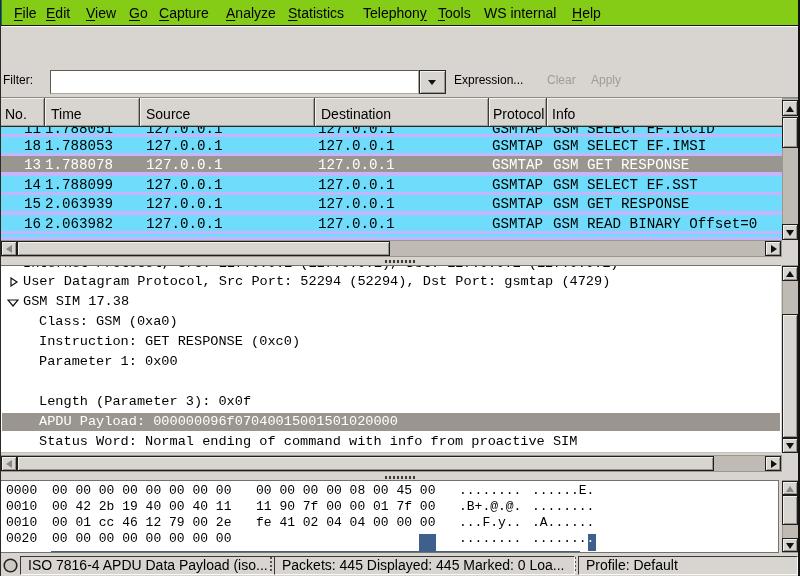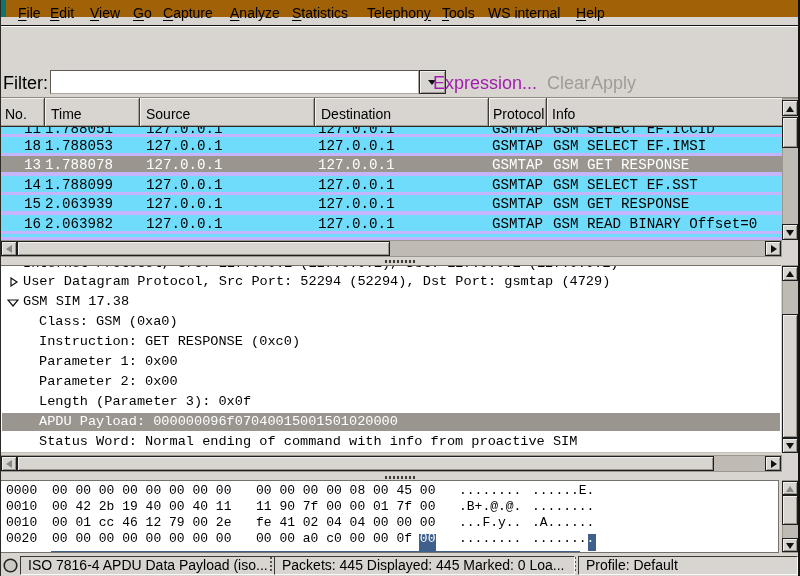--- a/index.html
+++ b/index.html
@@ -1,33 +1,33 @@
 <!DOCTYPE html>
 <html><head><meta charset="utf-8">
 <style>
 html,body{margin:0;padding:0;}
 #win{position:relative;width:800px;height:576px;background:#d8d5d0;overflow:hidden;
  font-family:"Liberation Sans",sans-serif;color:#000;}
 .abs{position:absolute;}
 .mono{font-family:"Liberation Mono",monospace;white-space:pre;}
 
-#menubar{left:0;top:0;width:800px;height:17px;background:#a16207;border-left:6px solid #0f766e;box-sizing:border-box;}
+#menubar{left:0;top:0;width:800px;height:25px;background:#84cc16;border-left:2px solid #0f766e;box-sizing:border-box;}
 #menubar .mi{position:absolute;top:5px;font-size:14px;}
 #menubar .mi u{text-decoration:underline;text-underline-offset:2px;}
 #mline1{left:0;top:25px;width:800px;height:1px;background:#141414;}
 #mline2{left:0;top:26px;width:800px;height:1px;background:#fdfdfc;}
 
 #toolbar{left:0;top:27px;width:800px;height:35px;background:#d8d5d0;border-left:1px solid #1c1c1c;box-sizing:border-box;margin-top:45px;}
 .tsep{position:absolute;top:5px;width:2px;height:24px;background:#aaa69f;border-right:1px solid #eeece8;}
 .ticon{position:absolute;top:6px;width:24px;height:24px;}
 
 #filterbar{left:0;top:62px;width:800px;height:36px;background:#d8d5d0;border-left:1px solid #1c1c1c;box-sizing:border-box;}
 #fentry{position:absolute;left:49px;top:8px;width:369px;height:24px;background:#fff;border:1px solid #5e5a54;border-bottom-color:#aca89f;border-right-color:#aca89f;box-sizing:border-box;}
 #fbtn{position:absolute;left:418px;top:8px;width:27px;height:24px;background:#d8d5d0;border:1px solid #2a2a2a;box-sizing:border-box;box-shadow:inset 1px 1px 0 #f2f0ec, inset -1px -1px 0 #9b978f;}
-.ftext{position:absolute;top:11px;font-size:18px;}
+.ftext{position:absolute;top:11px;font-size:12px;}
 
 #plheader{left:0;top:98px;width:800px;height:29px;background:#d8d5d0;}
 .hcell{position:absolute;top:0;height:28px;background:#d8d5d0;border-right:1px solid #3f3d39;box-shadow:inset 1px 1px 0 #f4f2ee, inset -1px -1px 0 #a19d95;box-sizing:border-box;}
 .hlabel{position:absolute;top:7.5px;font-size:14px;}
 #plhline{left:0;top:126px;width:782px;height:1px;background:#2c2a27;}
 
 #plbody{left:0;top:127px;width:782px;height:113px;background:#c4b5fd;overflow:hidden;}
 .prow{position:absolute;left:0;width:782px;height:16px;background:#6edcfa;font-size:14.2px;line-height:18px;}
 .prow span{position:absolute;top:0;}
 
@@ -249,21 +249,21 @@
 <div class="arr" style="left:776px;top:15px;border-left:5px solid transparent;border-right:5px solid transparent;border-top:6px solid #111"></div>
 </div>
 <div class="abs" style="left:0;top:63px;width:800px;height:1px;background:#fbfaf8"></div>
     <div class="abs" style="left:0;top:64.5px;width:800px;height:1px;background:#6e6a63"></div>
 <div class="abs" id="filterbar">
 <span class="ftext" style="left:2px">Filter:</span>
 <div id="fentry"></div>
 <div id="fbtn">
         <div class="arr" style="left:8px;top:9px;border-left:4px solid transparent;border-right:4px solid transparent;border-top:5px solid #111;"></div>
       </div>
-<span class="ftext" style="left:432px;color:#a21caf">Expression...</span>
+<span class="ftext" style="left:453px;color:#000000">Expression...</span>
 <span class="ftext" style="left:546px;color:#a09c94">Clear</span>
 <span class="ftext" style="left:590px;color:#a09c94">Apply</span>
 </div>
 
 <div class="abs" id="plheader">
 <div class="hcell" style="left:0;width:45px">
         <span class="hlabel" style="left:5px">No.</span>
       </div>
 <div class="hcell" style="left:45px;width:95px">
         <span class="hlabel" style="left:6px">Time</span>
@@ -319,21 +319,20 @@
 <div class="drow mono" style="top:-12.5px"><span style="position:absolute;left:21px">Internet Protocol, Src: 127.0.0.1 (127.0.0.1), Dst: 127.0.0.1 (127.0.0.1)</span></div>
 <div class="drow mono" style="top:6px"><svg style="position:absolute;left:7px;top:5px" width="10" height="10">
           <path d="M2 1 L8 5 L2 9 Z" fill="#fff" stroke="#111" stroke-width="1.2"></path>
         </svg><span style="position:absolute;left:21px">User Datagram Protocol, Src Port: 52294 (52294), Dst Port: gsmtap (4729)</span></div>
 <div class="drow mono" style="top:26px"><svg style="position:absolute;left:5px;top:6px" width="12" height="10">
           <path d="M1 2 L11 2 L6 8 Z" fill="#fff" stroke="#111" stroke-width="1.2"></path>
         </svg><span style="position:absolute;left:21px">GSM SIM 17.38</span></div>
 <div class="drow mono" style="top:46px"><span style="position:absolute;left:37px">Class: GSM (0xa0)</span></div>
 <div class="drow mono" style="top:66px"><span style="position:absolute;left:37px">Instruction: GET RESPONSE (0xc0)</span></div>
 <div class="drow mono" style="top:86px"><span style="position:absolute;left:37px">Parameter 1: 0x00</span></div>
-<div class="drow mono" style="top:106px"><span style="position:absolute;left:37px">Parameter 2: 0x00</span></div>
 <div class="drow mono" style="top:126px"><span style="position:absolute;left:37px">Length (Parameter 3): 0x0f</span></div>
 <div class="drow mono" style="top:147px;background:#9a968f;color:#fff;height:18px;line-height:18px"><span style="position:absolute;left:37px">APDU Payload: 000000096f07040015001501020000</span></div>
 <div class="drow mono" style="top:166px"><span style="position:absolute;left:37px">Status Word: Normal ending of command with info from proactive SIM</span></div>
 </div>
 
 <div class="abs strough" style="left:782px;top:265px;width:17px;height:188px"></div>
 <div class="sbtn" style="left:782px;top:266px;width:16px;height:15px">
       <div class="arr" style="left:3px;top:4px;border-left:4.5px solid transparent;border-right:4.5px solid transparent;border-bottom:6px solid #111"></div>
     </div>
 <div class="sthumb" style="left:782px;top:314px;width:16px;height:124px"></div>
@@ -366,21 +365,20 @@
 <div class="xrow mono" style="top:18px;left:531px">........</div>
 <div class="xrow mono" style="top:34px;left:5px">0010</div>
 <div class="xrow mono" style="top:34px;left:51px">00 01 cc 46 12 79 00 2e</div>
 <div class="xrow mono" style="top:34px;left:255px">fe 41 02 04 04 00 00 00</div>
 <div class="xrow mono" style="top:34px;left:458px">...F.y..</div>
 <div class="xrow mono" style="top:34px;left:531px">.A......</div>
 <div class="xrow mono" style="top:50px;left:5px">0020</div>
 <div class="xrow mono" style="top:50px;left:51px">00 00 00 00 00 00 00 00</div>
 <div class="abs" style="left:418px;top:52.5px;width:17px;height:17px;background:#3f608c"></div>
       <div class="abs" style="left:586.5px;top:52.5px;width:8.3px;height:17px;background:#3f608c"></div>
-      <div class="xrow mono" style="top:50px;left:255px">00 00 a0 c0 00 00 0f <span style="color:#fff">00</span></div>
 <div class="xrow mono" style="top:50px;left:458px">........</div>
 <div class="xrow mono" style="top:50px;left:531px">.......<span style="color:#fff">.</span></div>
 <div class="abs" style="left:50px;top:69.5px;width:529px;height:3.5px;background:#3f608c"></div>
 </div>
 
 <div class="abs strough" style="left:782px;top:480px;width:17px;height:73px"></div>
 <div class="sbtn" style="left:782px;top:481px;width:16px;height:14px">
       <div class="arr" style="left:3px;top:4px;border-left:4.5px solid transparent;border-right:4.5px solid transparent;border-bottom:6px solid #888"></div>
     </div>
 <div class="sthumb" style="left:782px;top:495px;width:16px;height:30px"></div>

